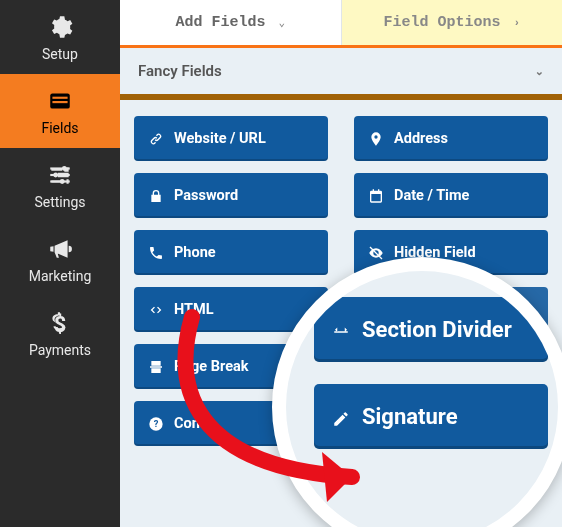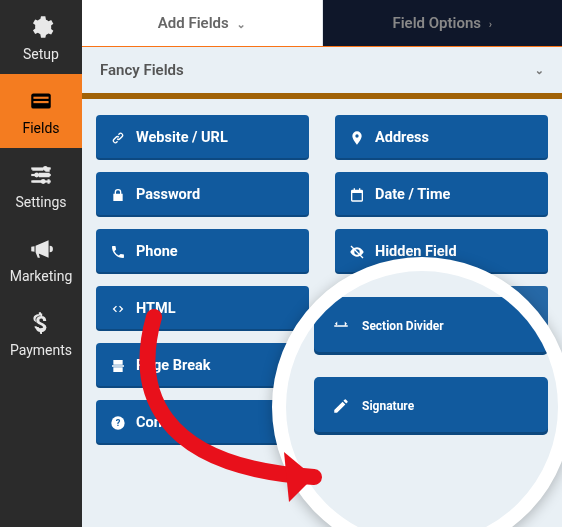--- a/index.html
+++ b/index.html
@@ -2,39 +2,39 @@
 <html><head>
 <meta charset="utf-8">
 <style>
   * { box-sizing: border-box; margin: 0; padding: 0; }
   body {
     font-family: -apple-system, BlinkMacSystemFont, "Segoe UI", Roboto, Helvetica, Arial, sans-serif;
     width: 562px; height: 527px; overflow: hidden; background: #fff;
   }
   .app { display: flex; height: 100%; }
   .sidebar {
-    width: 82px; background: #2b2b2b; color: #fff; display: flex; flex-direction: column;
+    width: 120px; background: #2b2b2b; color: #fff; display: flex; flex-direction: column;
   }
   .side-item {
     padding: 14px 4px 12px; text-align: center; cursor: pointer;
     color: #e8e8e8; font-size: 14px;
   }
   .side-item.active { background: #f47c20; color: #000000; }
   .side-icon { display: block; margin: 0 auto 6px; width: 26px; height: 26px; }
   .side-icon svg { width: 100%; height: 100%; fill: currentColor; }
 
   .content { flex: 1; background: #e9f0f5; position: relative; display: flex; flex-direction: column; }
-  .tabs { display: flex; background: #fff; border-bottom: 1px solid #f97316; }
+  .tabs { display: flex; background: #fff; border-bottom: 3px solid #f97316; font-family: Liberation Mono, monospace; }
   .tab {
     flex: 1; padding: 14px 8px; text-align: center; cursor: pointer;
     font-size: 15px; font-weight: 600; color: #666; border-right:1px solid #e0e5ea;
   }
   .tab:last-child { border-right:none; }
   .tab .chev { margin-left: 4px; font-size: 11px; color: #888; }
-  .tab.off { background: #0f172a; color:#888; }
+  .tab.off { background: #fef9c3; color:#888; }
 
   .panel-header {
     padding: 14px 18px; color: #555; font-weight: 600; font-size: 15px;
     border-bottom: 6px solid #a16207; display:flex; justify-content:space-between;
     align-items:center;
   }
   .panel-header .chev { font-size: 11px; color:#777; }
 
   .fields-grid {
     padding: 16px 14px; display: grid; grid-template-columns: 1fr 1fr; gap: 12px 26px;
@@ -52,21 +52,21 @@
   
   .callout {
     position: absolute; right: -10px; bottom: -30px; width: 300px; height: 300px;
     border-radius: 50%; background: #e9f0f5; border: 14px solid #fff;
     box-shadow: 0 3px 14px rgba(0,0,0,0.25);
     overflow: hidden;
   }
   .callout-inner { position:absolute; top: 26px; left: 28px; right: 10px; display:flex; flex-direction:column; gap:22px;}
   .callout-btn {
     background: #115a9e; color: #fff; border-radius: 5px;
-    padding: 20px 18px; font-size: 12px; font-weight: 700;
+    padding: 20px 18px; font-size: 22px; font-weight: 700;
     display:flex; align-items:center; gap:12px; box-shadow: inset 0 -3px 0 rgba(0,0,0,0.2);
     cursor:pointer;
   }
   .callout-btn .ficon { width:18px; height:18px; flex:0 0 18px; }
   .callout-btn .ficon svg { width:100%;height:100%;fill:#fff;}
 
   
   .arrow {
     position:absolute; left: 32px; bottom: 20px; width: 260px; height: 200px;
     pointer-events:none;

